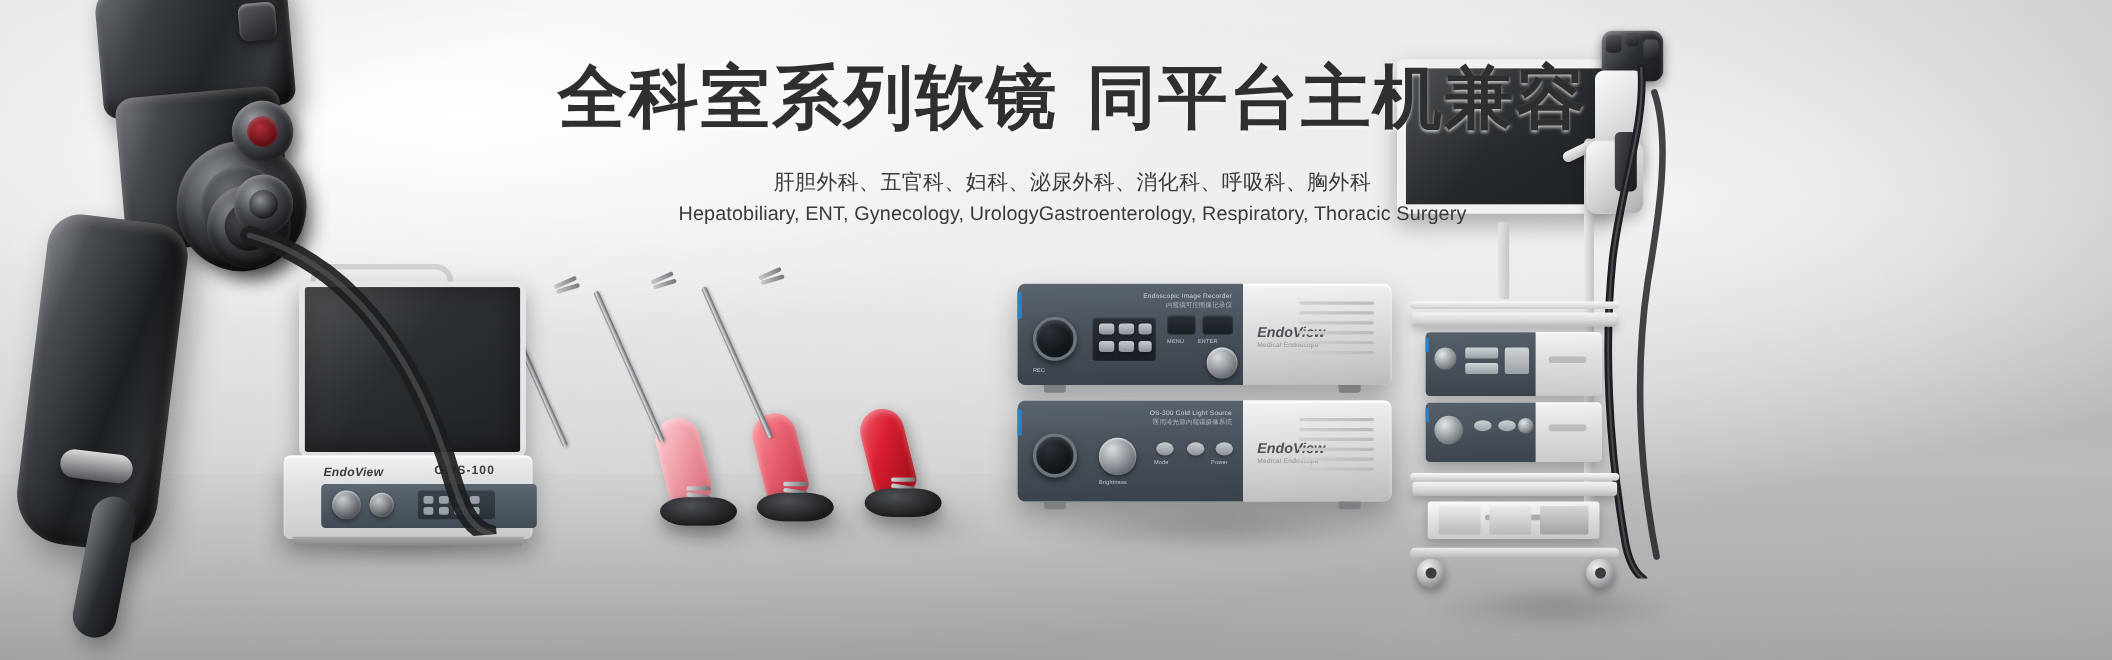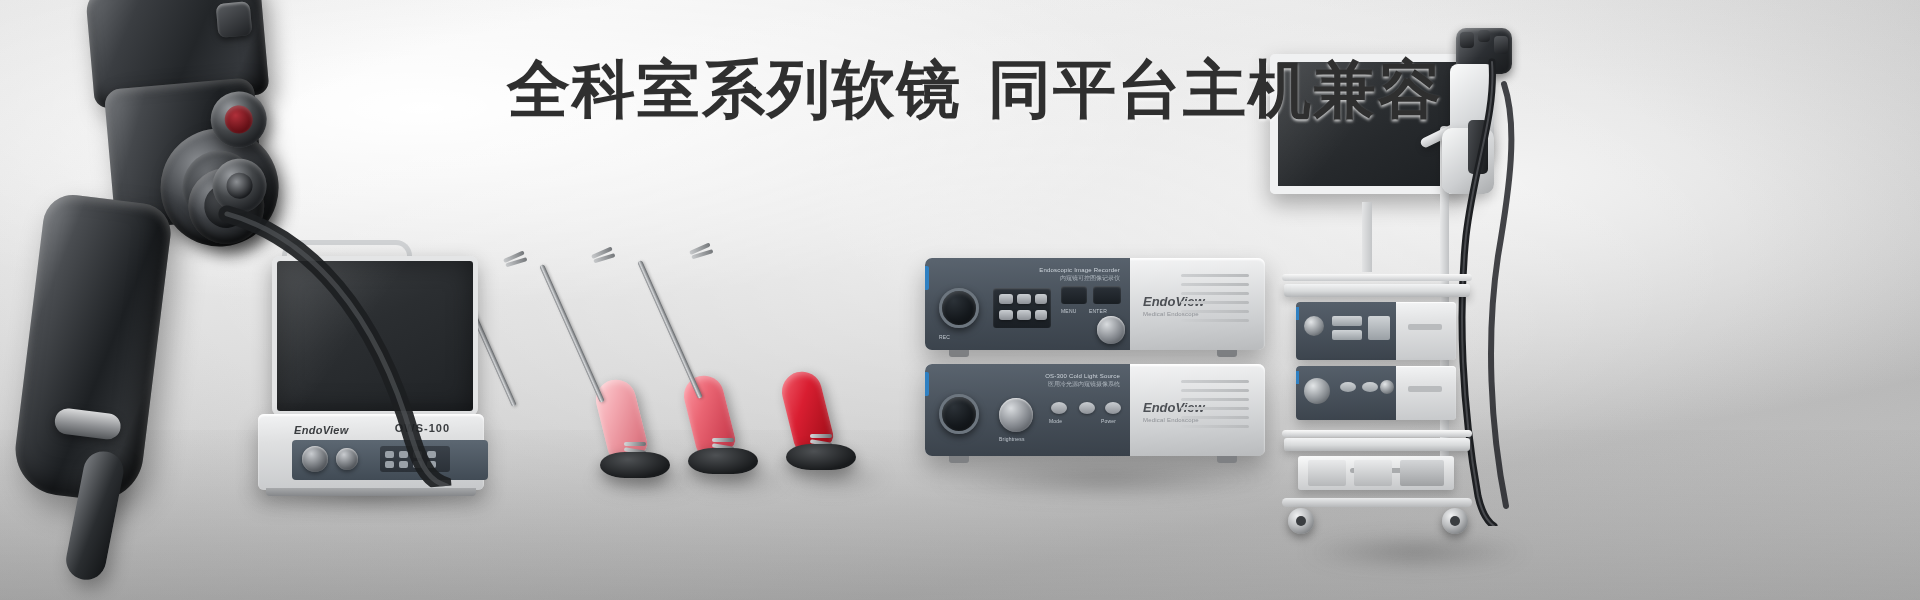--- a/index.html
+++ b/index.html
@@ -211,20 +211,22 @@
 
 <div class="banner">
 
   <div class="vig"></div>
   <div class="floorline"></div>
 
   <div class="textblock">
     <div class="headline">
       <span>全科室系列软镜</span><span class="gap"></span><span>同平台主机兼容</span>
     </div>
+    <div class="spec-cn">肝胆外科、五官科、妇科、泌尿外科、消化科、呼吸科、胸外科</div>
+    <div class="spec-en">Hepatobiliary, ENT, Gynecology, UrologyGastroenterology, Respiratory, Thoracic Surgery</div>
   </div>
 
   <div class="scope">
     <div class="sc-btn b1"></div>
 
     <div class="sc-head"></div>
     <div class="sc-btn b3"></div>
     <div class="sc-body">
       <div class="sc-dial d1"></div>
       <div class="sc-dial d2"></div>

